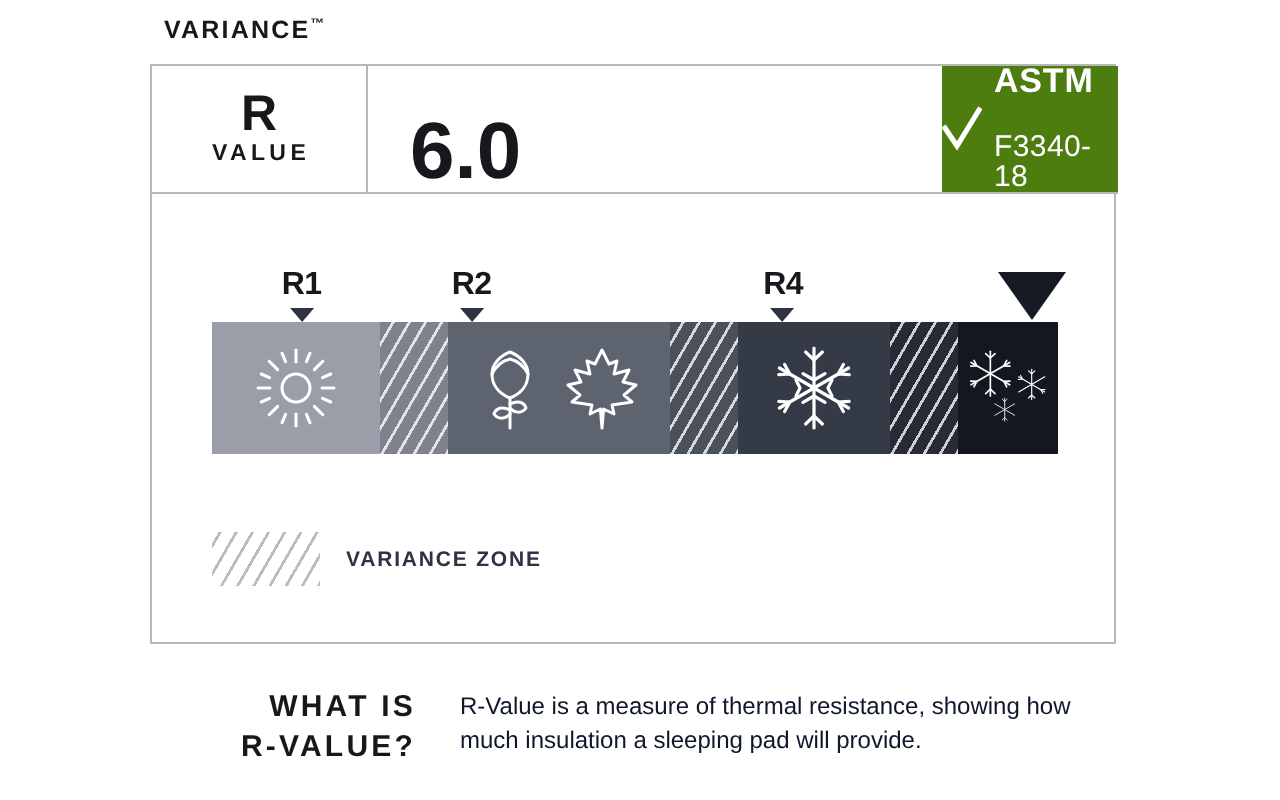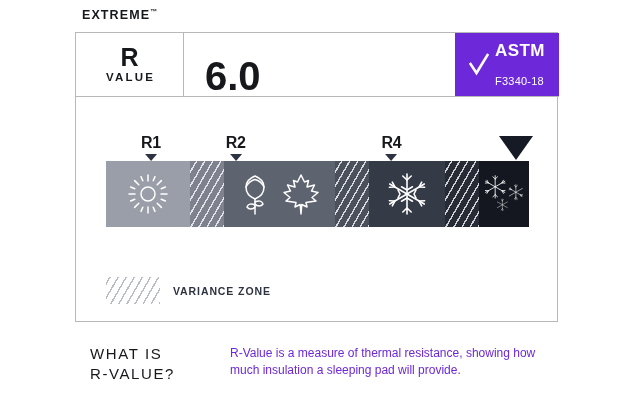--- a/index.html
+++ b/index.html
@@ -86,22 +86,22 @@
     padding-left: 21px;
     box-sizing: border-box;
   }
   .num-cell .num {
     font-size: 40px;
     font-weight: bold;
     color: #17181c;
     line-height: 1;
   }
   .astm-cell {
-    width: 104px;
-    background: #6d28d9;
+    width: 88px;
+    background: #4d7c0f;
     display: flex;
     align-items: center;
     justify-content: center;
     gap: 6px;
     box-sizing: border-box;
   }
   .astm-check {
     width: 20px;
     height: 26px;
     flex: none;
@@ -111,21 +111,21 @@
     flex-direction: column;
     color: #ffffff;
     line-height: 1.05;
   }
   .astm-main {
     font-size: 17px;
     font-weight: bold;
     letter-spacing: 0.4px;
   }
   .astm-sub {
-    font-size: 11px;
+    font-size: 15px;
     font-weight: normal;
     letter-spacing: 0.2px;
     margin-top: 16px;
   }
 
   
   .scale-wrap {
     position: absolute;
     left: 30px;
     top: 86px;
@@ -214,21 +214,21 @@
     font-weight: bold;
     letter-spacing: 0.9px;
     color: #17181c;
     white-space: nowrap;
   }
 
   
   .legend {
     position: absolute;
     left: 30px;
-    top: 244px;
+    top: 233px;
     display: flex;
     align-items: center;
     gap: 13px;
     justify-content: center;
   }
   .legend-swatch {
     width: 54px;
     height: 27px;
     background: #ffffff;
     background-image: repeating-linear-gradient(
@@ -250,40 +250,41 @@
   .footer {
     position: absolute;
     left: 90px;
     top: 344px;
     width: 470px;
     display: flex;
     gap: 22px;
   }
   .footer-title {
     font-size: 15px;
-    font-weight: normal;
+    font-weight: bold;
     letter-spacing: 1.6px;
     color: #17181c;
     line-height: 1.35;
     white-space: pre-line;
     flex: none;
     width: 118px;
+    text-align: right;
   }
   .footer-body {
     font-size: 12px;
-    color: #6d28d9;
+    color: #0f172a;
     line-height: 1.45;
     padding-top: 1px;
   }
 </style>
 </head>
 <body>
 
 <div class="brand">
-  <span>EXTREME</span><sup>™</sup>
+  <span>VARIANCE</span><sup>™</sup>
 </div>
 
 <div class="card">
 
   <div class="valuebar">
 
     <div class="rv-cell">
       <div class="rv-letter">R</div>
       <div class="rv-word">VALUE</div>
     </div>

